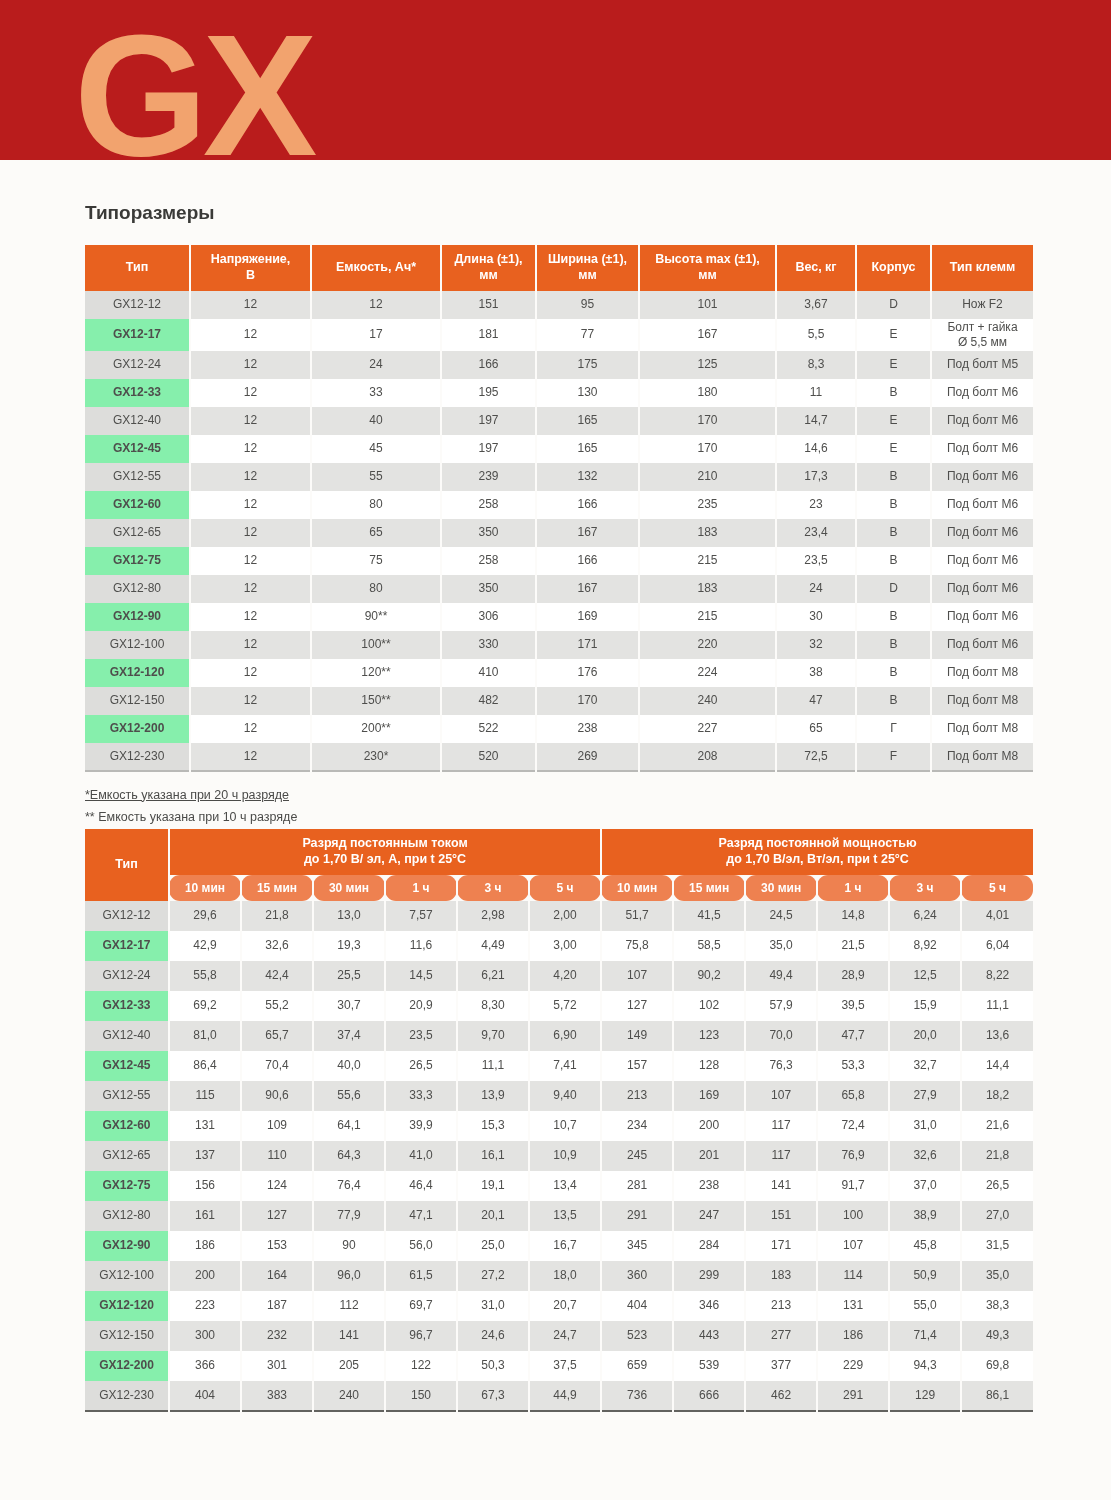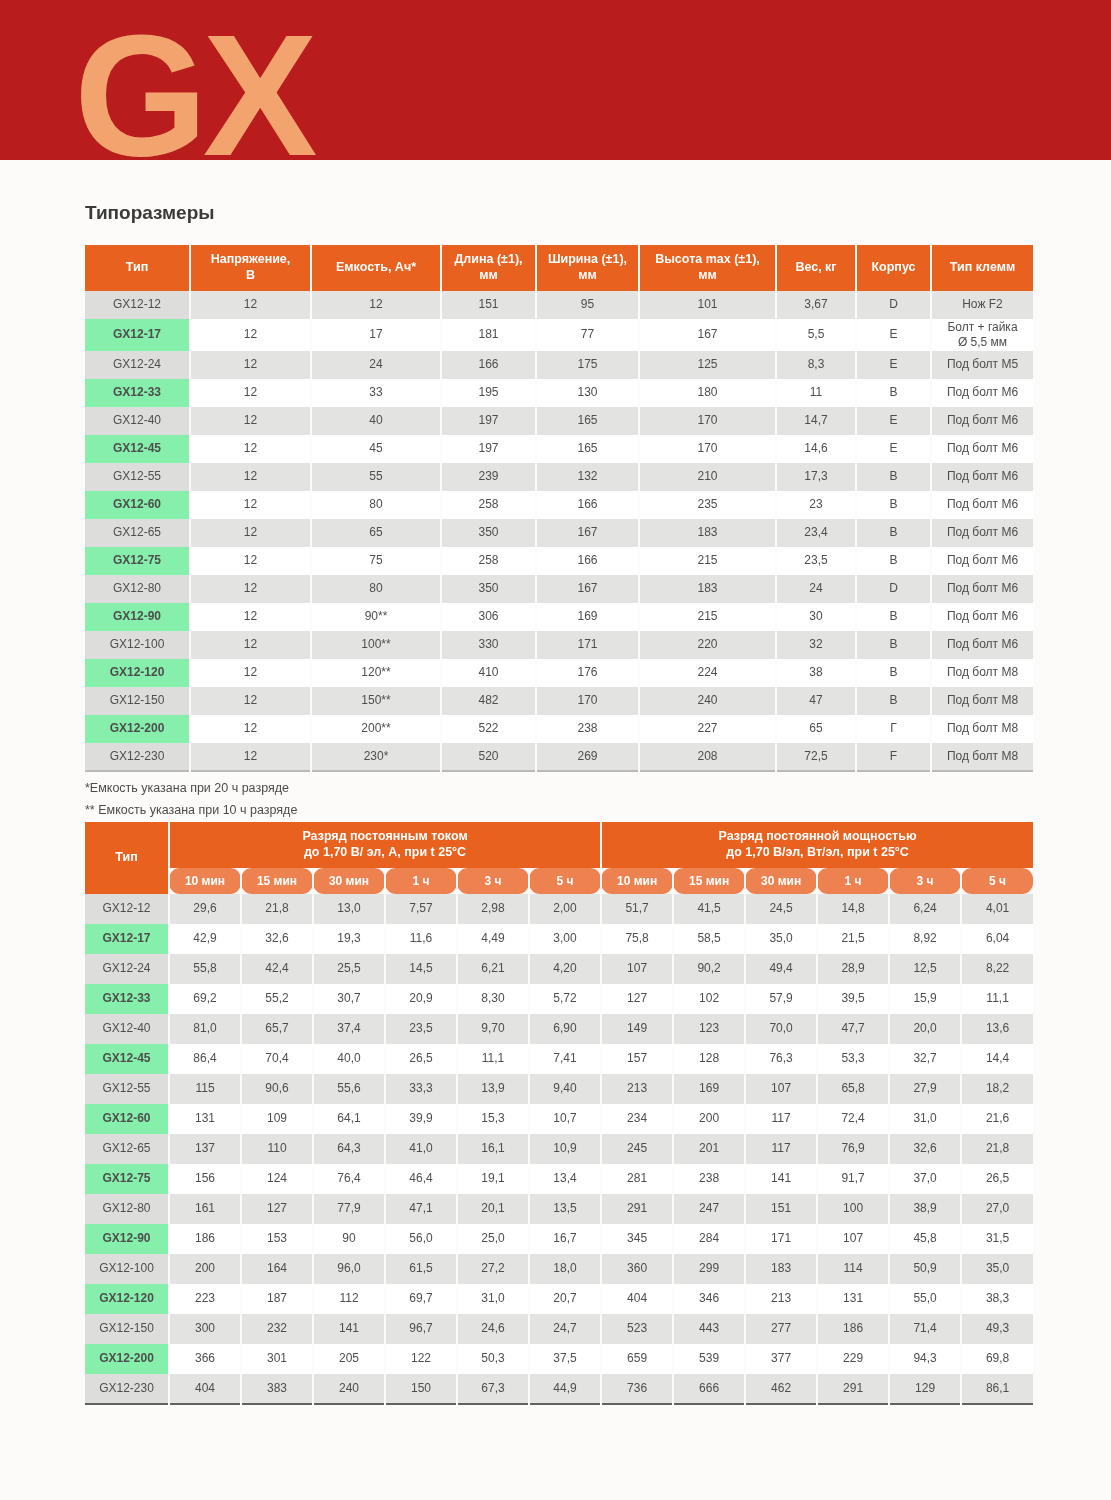--- a/index.html
+++ b/index.html
@@ -46,21 +46,21 @@
   table.t2 td { height:30px; }
   tr.gray td { background:#E3E3E1; }
   tr.white td { background:#FFFFFF; }
   td.type { text-align:left; padding-left:17px; color:#424240; }
   tr.gray td.type { background:#DDDDDB; }
   tr.white td.type { background:#86efac;font-weight:bold; }
 
   .footnote {
     margin:0; font-size:12.5px; color:#4B4B49; line-height:1.75;
   }
-  .footnote.first { margin-top:6px; }
+  .footnote.first { margin-top:13px;text-decoration:underline; }
 </style>
 </head>
 <body>
 
 <div class="page">
 
   <header class="banner">
     <div class="brand">GX</div>
   </header>
 

